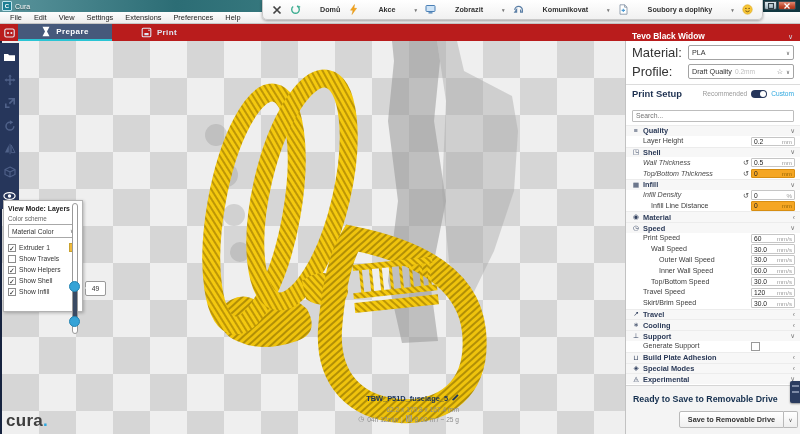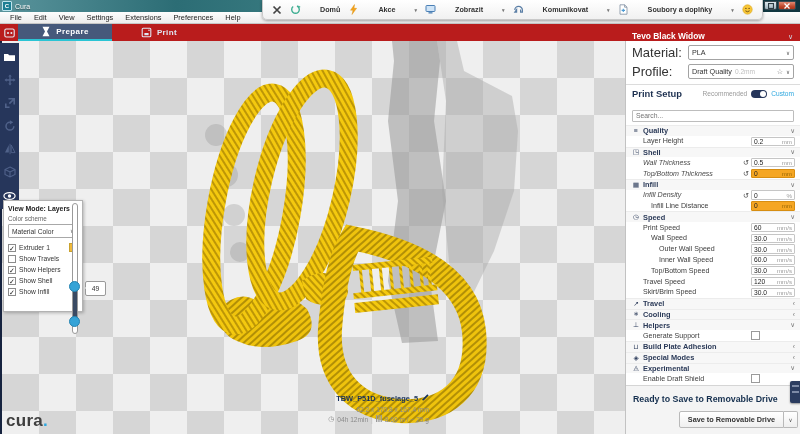--- a/index.html
+++ b/index.html
@@ -76,21 +76,21 @@
   .ltrack{position:absolute;left:2px;top:0;width:6px;height:131px;background:#fff;border:1px solid #9a9a9a;border-radius:3px;box-sizing:border-box;}
   .lrange{position:absolute;left:3px;top:84px;width:4px;height:34px;background:#3a4a63;}
   .lknob{position:absolute;left:-1px;width:11px;height:11px;border-radius:50%;background:#35a3d7;border:1px solid #2584b2;box-sizing:border-box;cursor:pointer;}
   .ltip{position:absolute;left:85px;top:240px;width:19px;height:13px;background:#fff;border:1px solid #9a9a9a;border-radius:2px;
     display:flex;align-items:center;justify-content:center;font-size:6.8px;color:#333;z-index:5;}
   .ltip:before{content:"";position:absolute;left:-4px;top:3px;border:3.5px solid transparent;border-right-color:#fff;}
 
   
   .curalogo{position:absolute;left:4px;bottom:3px;font-size:17px;font-weight:bold;color:#3f3f3f;letter-spacing:.3px;z-index:2;}
   .curalogo .dot{color:#2da7df;}
-  .jobinfo{position:absolute;right:196px;top:352px;text-align:right;z-index:2;}
+  .jobinfo{position:absolute;right:166px;top:352px;text-align:right;z-index:2;}
   .jname{display:flex;justify-content:flex-end;align-items:center;gap:3px;font-size:7.4px;font-weight:bold;color:#17315e;}
   .jdim,.jtime{font-size:6.6px;color:#8b8b8b;margin-top:2.5px;}
   .jtime{display:flex;justify-content:flex-end;align-items:center;gap:3px;}
   .jt-div{color:#c4c4c4;}
   .jclock{font-size:7px;color:#8b8b8b;}
 
   
   .rpanel{position:absolute;left:625px;top:0;width:175px;height:393px;background:#fff;border-left:1px solid #c2c2c2;box-sizing:border-box;}
   .mrow{display:flex;align-items:center;height:15px;padding:0 6px;margin-top:4px;}
   .mlab{width:56px;font-size:13px;color:#333;}
@@ -516,20 +516,25 @@
             </div>
           </div>
           <div class="srow">
             <span class="rlb" style="padding-left:8px">Infill Line Distance</span>
             <div class="vbox hl">
               <span class="val">0</span>
               <span class="unit">mm</span>
             </div>
           </div>
           <div class="sec">
+            <span class="sic">◉</span>
+            <span class="slb">Material</span>
+            <span class="sch">‹</span>
+          </div>
+          <div class="sec">
             <span class="sic">◷</span>
             <span class="slb">Speed</span>
             <span class="sch">∨</span>
           </div>
           <div class="srow">
             <span class="rlb" style="padding-left:0px">Print Speed</span>
             <div class="vbox">
               <span class="val">60</span>
               <span class="unit">mm/s</span>
             </div>
@@ -581,21 +586,21 @@
             <span class="slb">Travel</span>
             <span class="sch">‹</span>
           </div>
           <div class="sec">
             <span class="sic">∗</span>
             <span class="slb">Cooling</span>
             <span class="sch">‹</span>
           </div>
           <div class="sec">
             <span class="sic">⊥</span>
-            <span class="slb">Helpers</span>
+            <span class="slb">Support</span>
             <span class="sch">∨</span>
           </div>
           <div class="srow">
             <span class="rlb">Generate Support</span>
             <span class="cbx"></span>
           </div>
           <div class="sec">
             <span class="sic">⊔</span>
             <span class="slb">Build Plate Adhesion</span>
             <span class="sch">‹</span>

